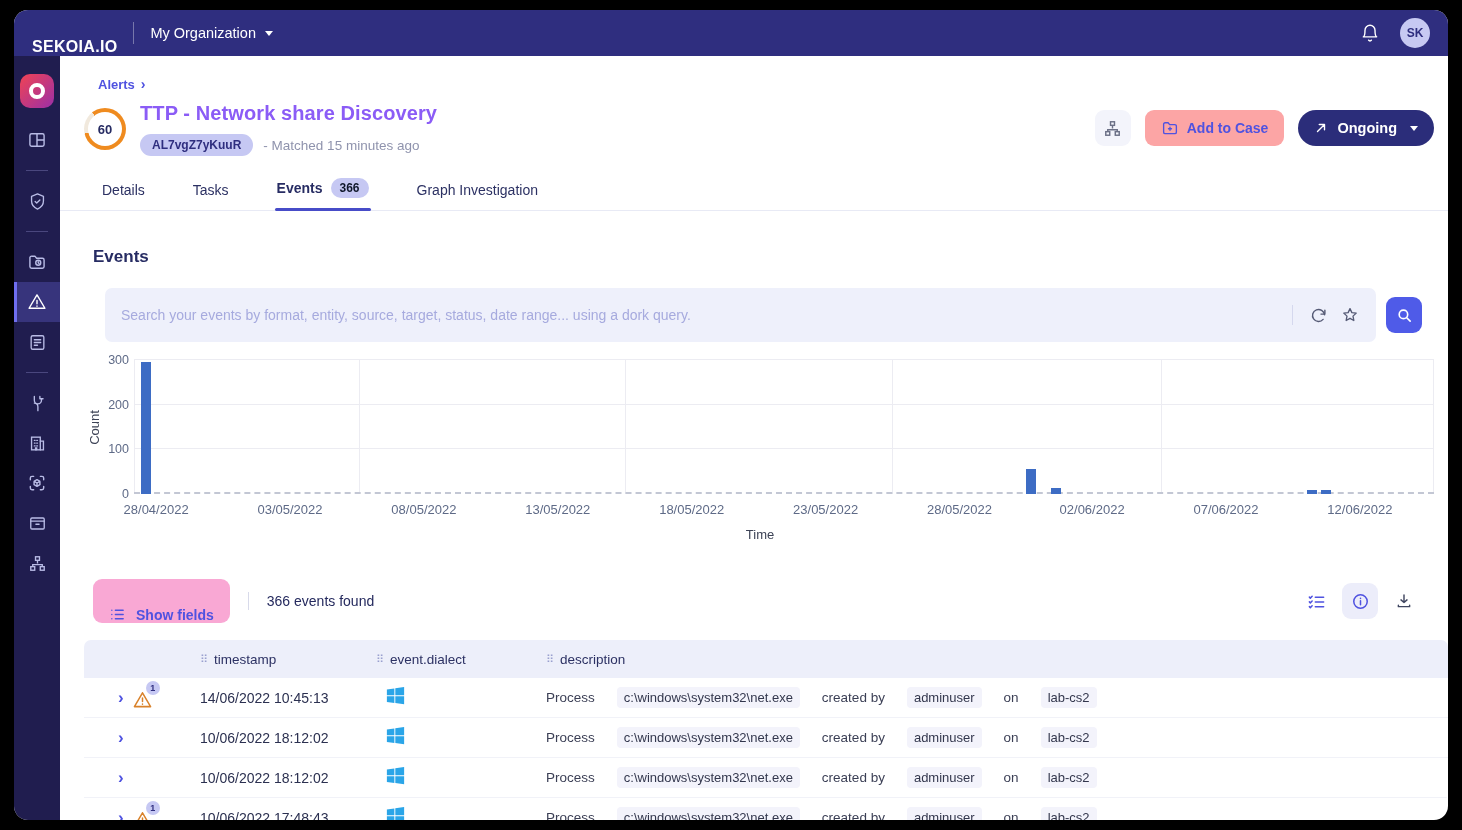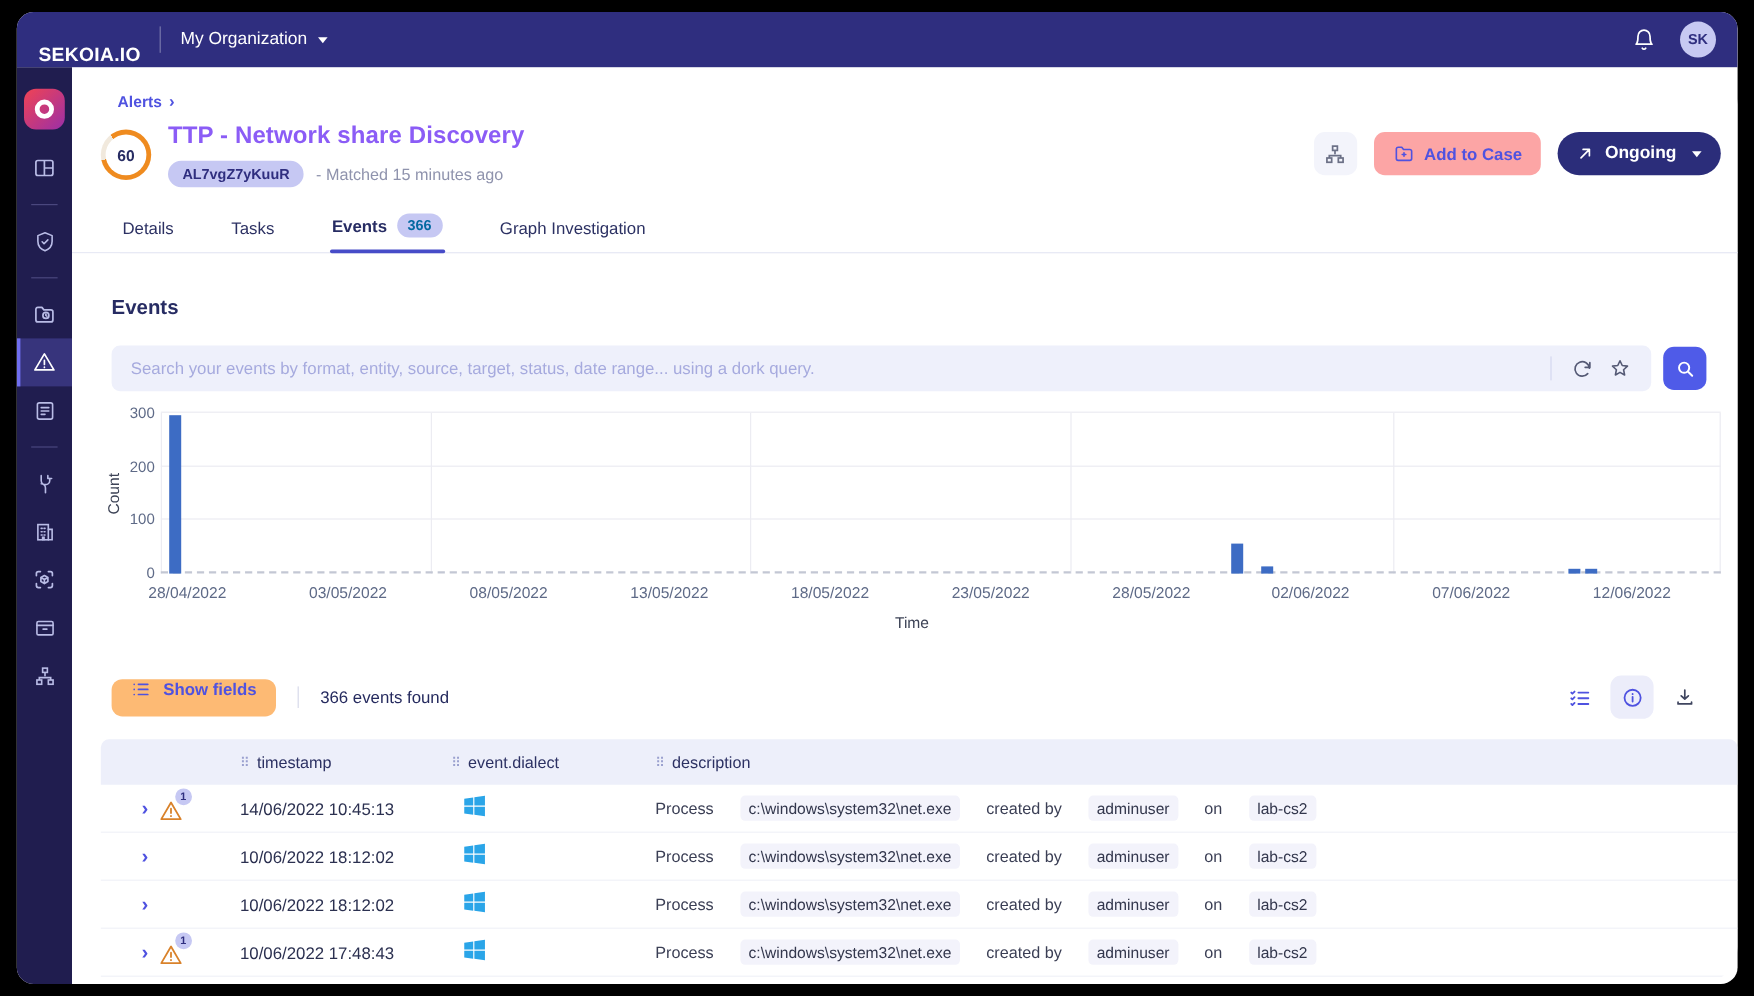--- a/index.html
+++ b/index.html
@@ -46,27 +46,27 @@
   .btn-light { border:none; border-radius:9px; background:#fca5a5; color:#4f52e0; font-size:14px; font-weight:600; height:36px; padding:0 16px; display:flex; align-items:center; gap:8px; cursor:pointer; font-family:inherit; }
   .btn-dark { border:none; border-radius:18px; background:#2b2d7a; color:#fff; font-size:14.5px; font-weight:600; height:36px; padding:0 16px; display:flex; align-items:center; gap:9px; cursor:pointer; font-family:inherit; }
   .btn-dark .caret { margin-left:4px; }
 
   
   .tabs { display:flex; gap:44px; margin:22px 0 0 16px; border-bottom:1px solid #e8eaf5; margin-right:0; padding-right:14px; position:relative;align-items:flex-end; }
   .tabs::after { content:""; position:absolute; left:-40px; right:-14px; bottom:-1px; height:1px; background:#e8eaf5; }
   .tab { padding:0 2px 12px 2px; font-size:14px; color:#2c3163; cursor:pointer; display:flex; align-items:center; gap:8px; position:relative; }
   .tab.active { font-weight:700; color:#272c63; }
   .tab.active::after { content:""; position:absolute; left:0; right:0; bottom:-1px; height:3px; background:#474cc8; border-radius:2px; z-index:1; }
-  .tab-badge { background:#c6c8f3; color:#0369a1; font-size:12px; font-weight:700; padding:3px 9px; border-radius:10px; }
+  .tab-badge { background:#c6c8f3; color:#0f172a; font-size:12px; font-weight:700; padding:3px 9px; border-radius:10px; }
 
   .events-heading { margin:36px 0 0 9px; font-size:17px; font-weight:800; color:#272c63; }
 
   
   .search-row { display:flex; align-items:center; gap:10px; margin:21px 26px 0 9px; }
-  .search-box { flex:1; height:38px; background:#eef0fb; border-radius:7px; display:flex; align-items:center; padding:0 10px 0 16px; }
+  .search-box { flex:1; height:54px; background:#eef0fb; border-radius:7px; display:flex; align-items:center; padding:0 10px 0 16px;margin-left:12px; }
   .search-input { flex:1; border:none; background:transparent; outline:none; font-size:14px; color:#3a3f6e; font-family:inherit; }
   .search-input::placeholder { color:#a6aade; }
   .sb-div { width:1px; height:20px; background:#d5d8ee; margin:0 10px; }
   .sb-icon { color:#555a75; display:flex; align-items:center; cursor:pointer; padding:0 7px; }
   .search-btn { width:36px; height:36px; border:none; border-radius:9px; background:#4f5be8; display:flex; align-items:center; justify-content:center; cursor:pointer; flex:0 0 auto; }
 
   
   .chart-wrap { margin:18px 14px 0 2px; }
   .chart-area { display:flex; }
   .y-axis-label { width:16px; display:flex; align-items:center; justify-content:center; }
@@ -76,21 +76,21 @@
   .chart-plot { flex:1; position:relative; height:134px; }
   .hgrid { position:absolute; left:0; right:0; height:1px; background:#ececf2; }
   .hgrid.zero { background:none; border-top:2px dashed #c3c7d4; height:0; }
   .vgrid { position:absolute; top:0; bottom:0; width:1px; background:#ececf2; }
   .bar { position:absolute; bottom:0; width:10px; background:#3d6cc4; z-index:2; }
   .xtick { position:absolute; top:100%; margin-top:8px; transform:translateX(-50%); font-size:13px; color:#5e6a87; white-space:nowrap; }
   .x-axis-label { text-align:center; margin-top:33px; font-size:13px; color:#3d4356; }
 
   
   .fields-row { display:flex; align-items:center; margin:37px 26px 0 9px; }
-  .show-fields-btn { border:none; border-radius:9px; background:#fdba74; color:#4f52e0; font-weight:700; font-size:14px; height:31px; padding:0 16px; display:flex; align-items:flex-start; gap:10px; cursor:pointer; font-family:inherit; }
+  .show-fields-btn { border:none; border-radius:9px; background:#f9a8d4; color:#4f52e0; font-weight:700; font-size:14px; height:44px; padding:0 16px; display:flex; align-items:flex-end; gap:10px; cursor:pointer; font-family:inherit; }
   .fr-div { width:1px; height:18px; background:#d8daea; margin:0 18px; }
   .events-found { font-size:14px; color:#252a5e; }
   .fr-right { margin-left:auto; display:flex; align-items:center; gap:8px; }
   .fr-icon { width:36px; height:36px; border:none; background:transparent; border-radius:9px; display:flex; align-items:center; justify-content:center; color:#4f52e0; cursor:pointer; }
   .fr-icon.selected { background:#ecedfa; }
   .fr-icon.dark { color:#3f455f; }
 
   
   .table { margin:17px 0 0 0; }
   .t-header { height:38px; background:#edeffa; border-radius:7px 7px 0 0; display:grid; grid-template-columns:116px 176px 170px 1fr; align-items:center; font-size:13.5px; color:#2c3163; margin-right:0; }

